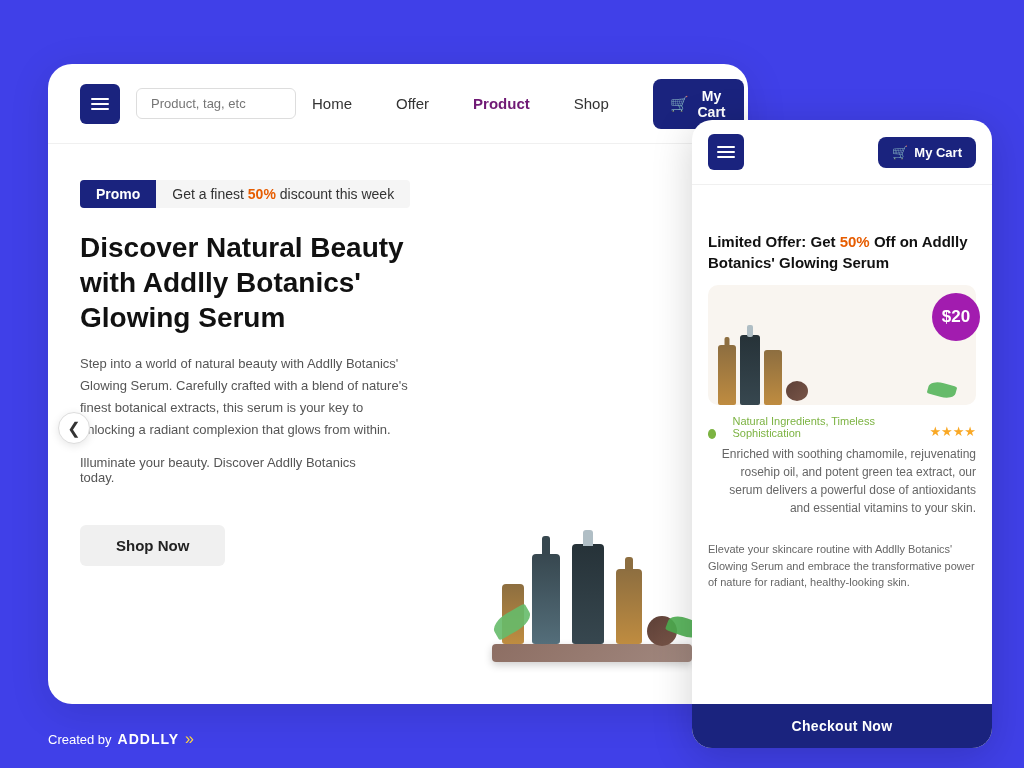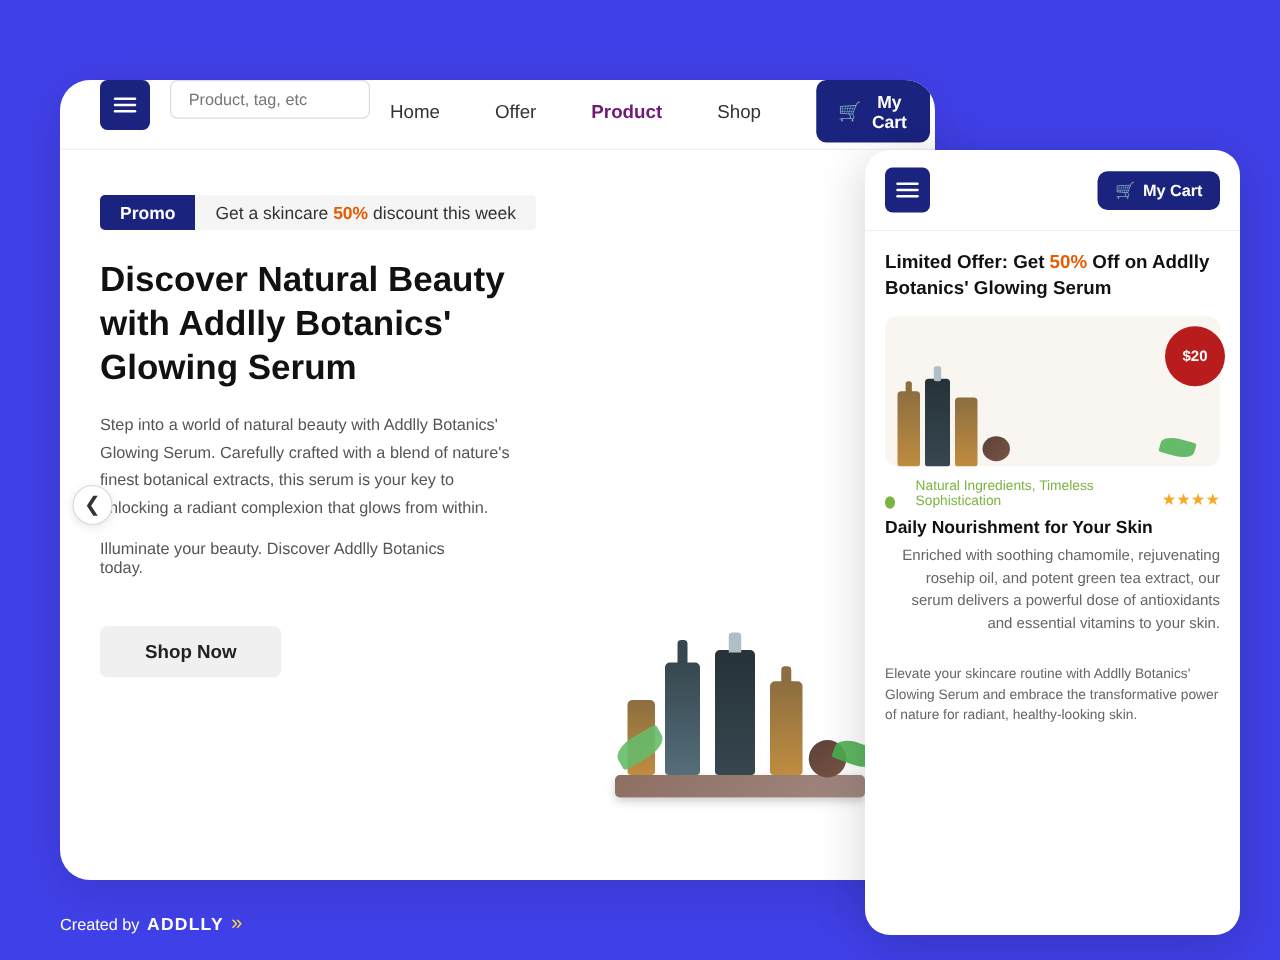--- a/index.html
+++ b/index.html
@@ -29,23 +29,23 @@
       height: 640px;
       position: absolute;
       left: 48px;
       top: 64px;
       overflow: hidden;
       box-shadow: 0 8px 40px rgba(0,0,0,0.12);
     }
     
     .header {
       display: flex;
-      align-items: flex-start;
+      align-items: center;
       padding: 0 32px;
-      height: 56px;
+      height: 80px;
       border-bottom: 1px solid #f0f0f0;
       gap: 16px;
     }
     .header-menu-btn {
       background: #1a237e;
       color: #fff;
       border: none;
       border-radius: 6px;
       width: 40px;
       height: 40px;
@@ -230,46 +230,47 @@
       padding: 14px 16px;
       flex: 1;
       overflow: hidden;
     }
     .offer-title {
       font-size: 15px;
       font-weight: 700;
       color: #111;
       line-height: 1.4;
       margin-bottom: 12px;
+      margin-top: 32px;
     }
     .offer-highlight { color: #e65c00; }
     .product-image-area {
       position: relative;
       background: #f9f5f0;
       border-radius: 10px;
       height: 120px;
       margin-bottom: 10px;
       display: flex;
       align-items: flex-end;
       justify-content: center;
       overflow: visible;
     }
     .price-badge {
       position: absolute;
       right: -4px;
       top: 8px;
-      background: #b91c1c;
+      background: #a21caf;
       color: #fff;
       border-radius: 50%;
       width: 48px;
       height: 48px;
       display: flex;
       align-items: center;
       justify-content: center;
-      font-size: 12px;
+      font-size: 17px;
       font-weight: 800;
       z-index: 2;
     }
     .tags-row {
       display: flex;
       align-items: flex-end;
       gap: 16px;
       margin-bottom: 6px;
     }
     .tag-dot {
@@ -570,21 +571,21 @@
     </div>
 
     <div class="hero">
       <button class="prev-btn">
         <span>❮</span>
       </button>
 
       <div class="promo-bar">
         <span class="promo-tag">Promo</span>
         <span class="promo-text">
-          <span>Get a skincare </span><span class="highlight">50%</span><span> discount this week</span>
+          <span>Get a finest </span><span class="highlight">50%</span><span> discount this week</span>
         </span>
       </div>
 
       <h1 class="hero-title">Discover Natural Beauty with Addlly Botanics' Glowing Serum</h1>
       <p class="hero-desc">Step into a world of natural beauty with Addlly Botanics' Glowing Serum. Carefully crafted with a blend of nature's finest botanical extracts, this serum is your key to unlocking a radiant complexion that glows from within.</p>
       <p class="hero-tagline">Illuminate your beauty. Discover Addlly Botanics today.</p>
       <button class="shop-now-btn">Shop Now</button>
 
       
       <div class="hero-image">
@@ -633,25 +634,25 @@
         </div>
         <div class="mini-leaf"></div>
       </div>
 
       <div class="tags-row">
         <span class="tag-dot"></span>
         <span class="tag-text">Natural Ingredients, Timeless Sophistication</span>
         <span class="stars">★★★★</span>
       </div>
 
-      <div class="product-name">Daily Nourishment for Your Skin</div>
       <p class="product-desc">Enriched with soothing chamomile, rejuvenating rosehip oil, and potent green tea extract, our serum delivers a powerful dose of antioxidants and essential vitamins to your skin.</p>
       <p class="product-desc2">Elevate your skincare routine with Addlly Botanics' Glowing Serum and embrace the transformative power of nature for radiant, healthy-looking skin.</p>
     </div>
 
+    <button class="checkout-btn">Checkout Now</button>
   </div>
 
   <div class="footer-credit">
     <span>Created by</span>
     <span class="brand">ADDLLY</span>
     <span class="arrow-icon">»</span>
   </div>
 
 </div>
 

